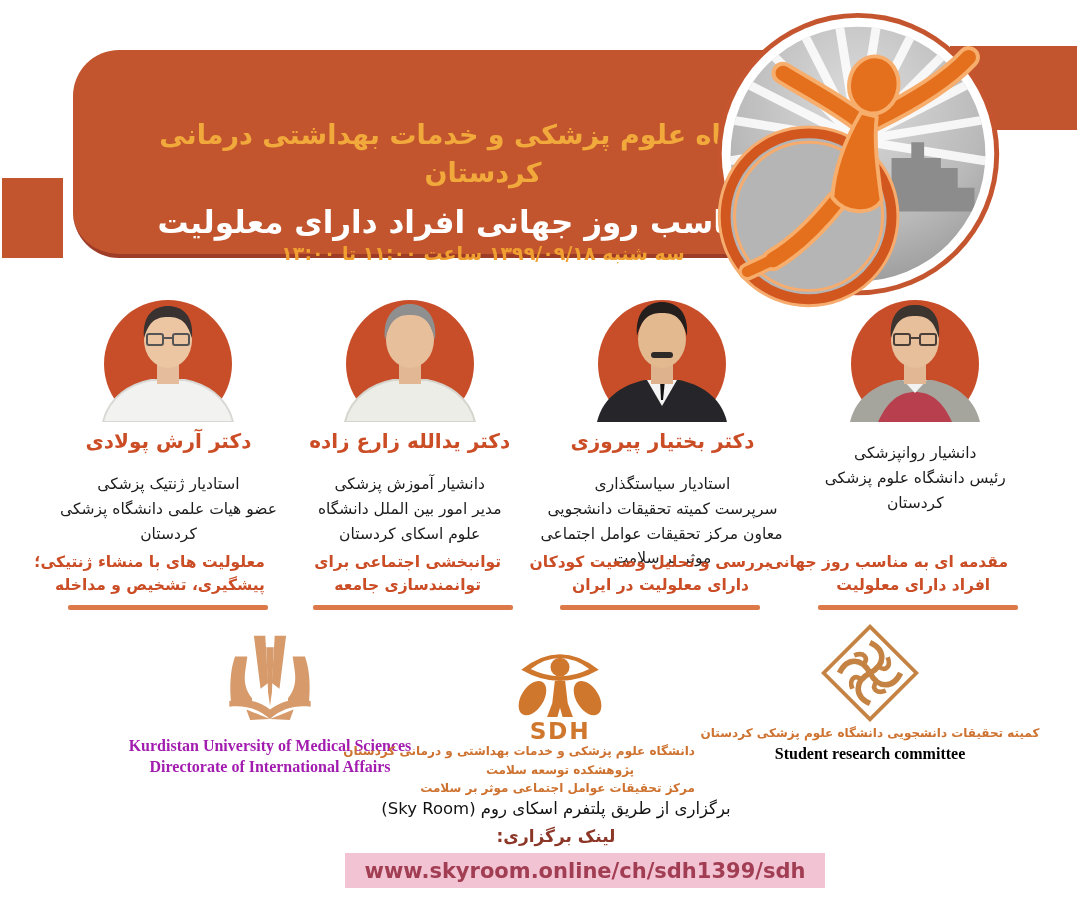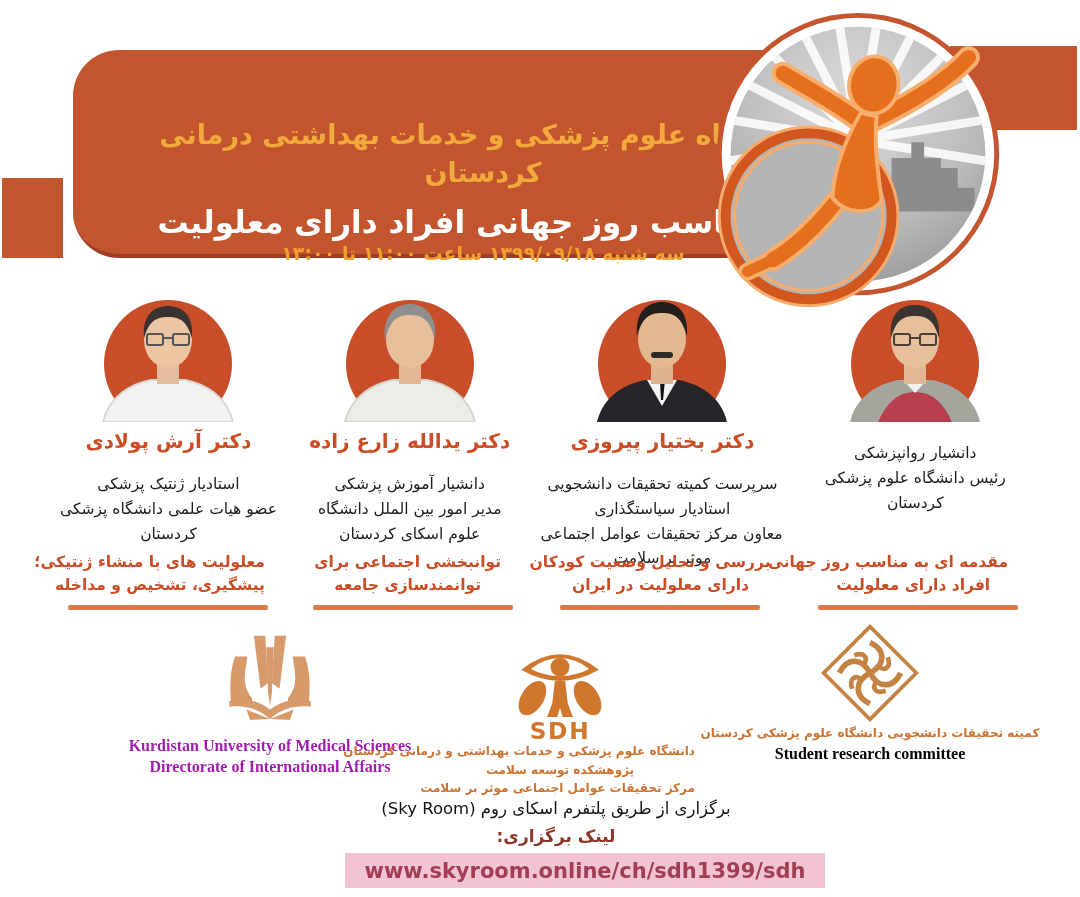--- a/index.html
+++ b/index.html
@@ -179,22 +179,22 @@
       <path d="M20,130 C26,104 48,92 68,88 L102,88 C122,92 144,104 150,130 Z" fill="#26262A"></path>
       <path d="M70,88 L85,114 L100,88 Z" fill="#F4F4F4"></path>
       <path d="M83,88 L88,88 L86,108 L84,108 Z" fill="#111111"></path>
       <rect x="74" y="68" width="22" height="24" fill="#DDB28C"></rect>
       <ellipse cx="85" cy="47" rx="24" ry="29" fill="#E3B98F"></ellipse>
       <path d="M60,44 C58,18 72,10 85,10 C98,10 112,18 110,44 C105,26 98,21 85,21 C72,21 65,26 60,44 Z" fill="#241E1C"></path>
       <rect x="74" y="60" width="22" height="6" rx="3" fill="#2E2A28"></rect>
     </svg>
     <div class="speaker-name nowrap">دکتر بختیار پیروزی</div>
     <div class="speaker-roles">
+      <div class="nowrap">استادیار سیاستگذاری</div>
       <div class="nowrap">سرپرست کمیته تحقیقات دانشجویی</div>
-      <div class="nowrap">استادیار سیاستگذاری</div>
       <div class="nowrap">معاون مرکز تحقیقات عوامل اجتماعی</div>
       <div class="nowrap">موثر بر سلامت</div>
     </div>
     <div class="speaker-topic">
       <div class="topic-lines">
         <div class="nowrap">بررسی و تحلیل وضعیت کودکان</div>
         <div class="nowrap">دارای معلولیت در ایران</div>
       </div>
       <div class="topic-bar"></div>
     </div>

